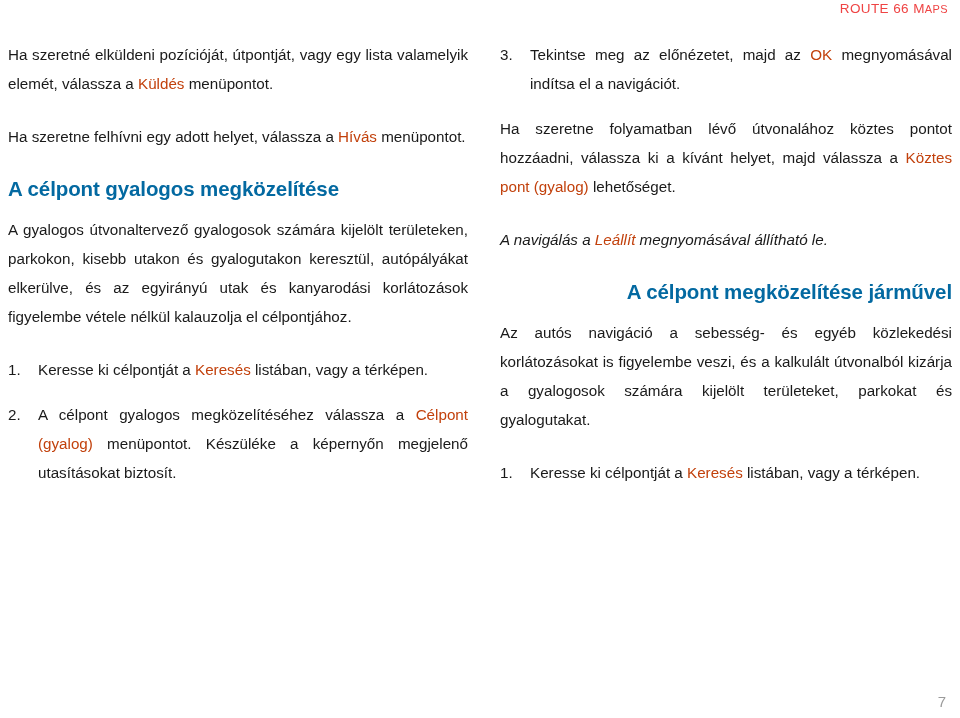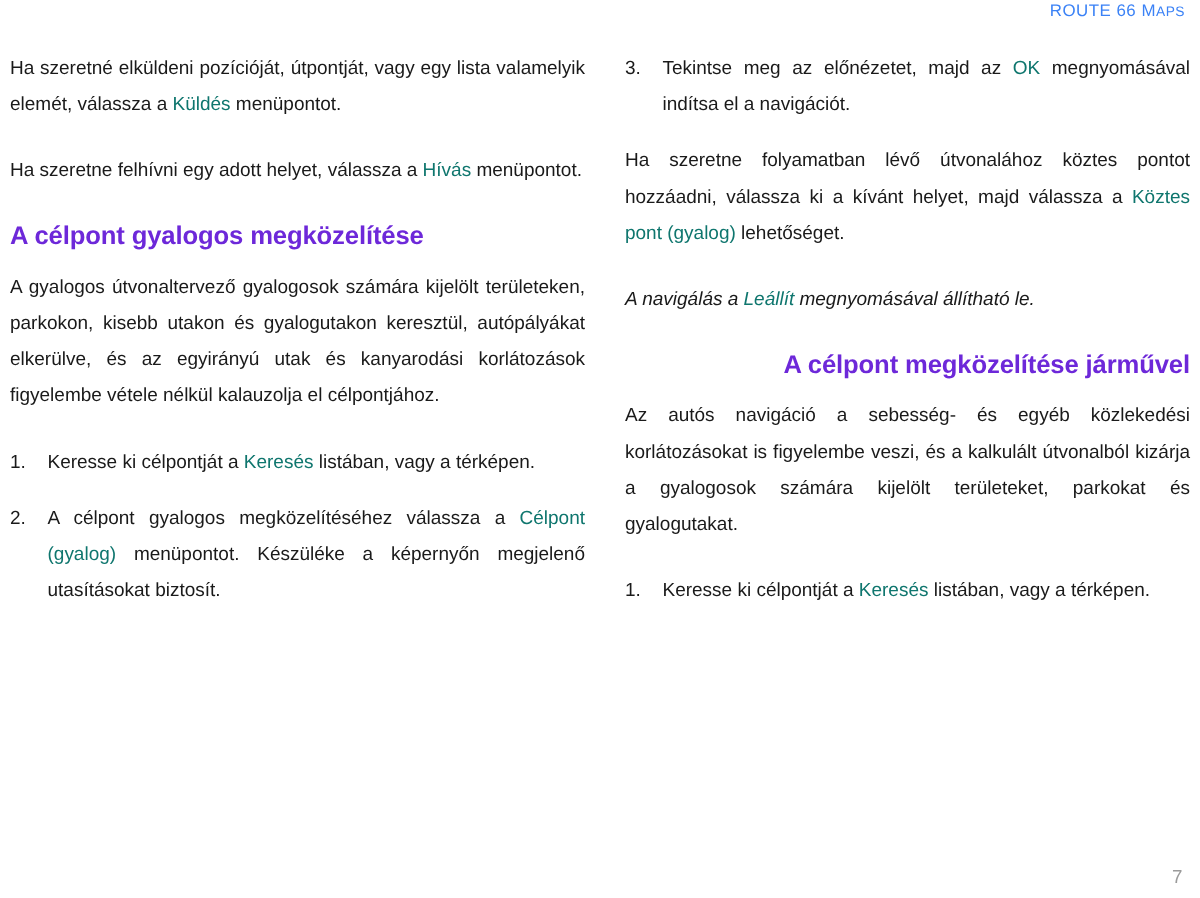--- a/index.html
+++ b/index.html
@@ -20,21 +20,21 @@
     width: 960px;
     height: 718px;
     box-sizing: border-box;
   }
 
   
   .running-header {
     position: absolute;
     top: 1px;
     right: 12px;
-    color: #3b82f6;
+    color: #ef4444;
     font-size: 13.5px;
     letter-spacing: 0.4px;
     white-space: nowrap;
   }
   .running-header .rh-small {
     font-size: 11px;
   }
 
   
   .columns {
@@ -67,21 +67,21 @@
     text-align: justify;
   }
   p.left { text-align: left; font-style: italic; }
 
   h2.heading {
     margin: 8px 0 12px 0;
     font-size: 20.5px;
     line-height: 28px;
     font-weight: bold;
     letter-spacing: -0.1px;
-    color: #6d28d9;
+    color: #0369a1;
   }
   h2.heading.right-h { margin-top: 18px; text-align: right; }
 
   
   ol.numlist {
     margin: 0;
     padding: 0;
     list-style: none;
     counter-reset: none;
   }
@@ -98,21 +98,21 @@
   }
   ol.numlist li .txt {
     flex: 1 1 auto;
     text-align: justify;
     text-justify: inter-word;
   }
   ol.numlist li .txt.nojust { text-align: left; }
 
   
   .ui {
-    color: #0f766e;
+    color: #c2410c;
   }
 
   
   .page-number {
     position: absolute;
     right: 14px;
     bottom: 8px;
     font-size: 15px;
     color: #9b9b9b;
   }

